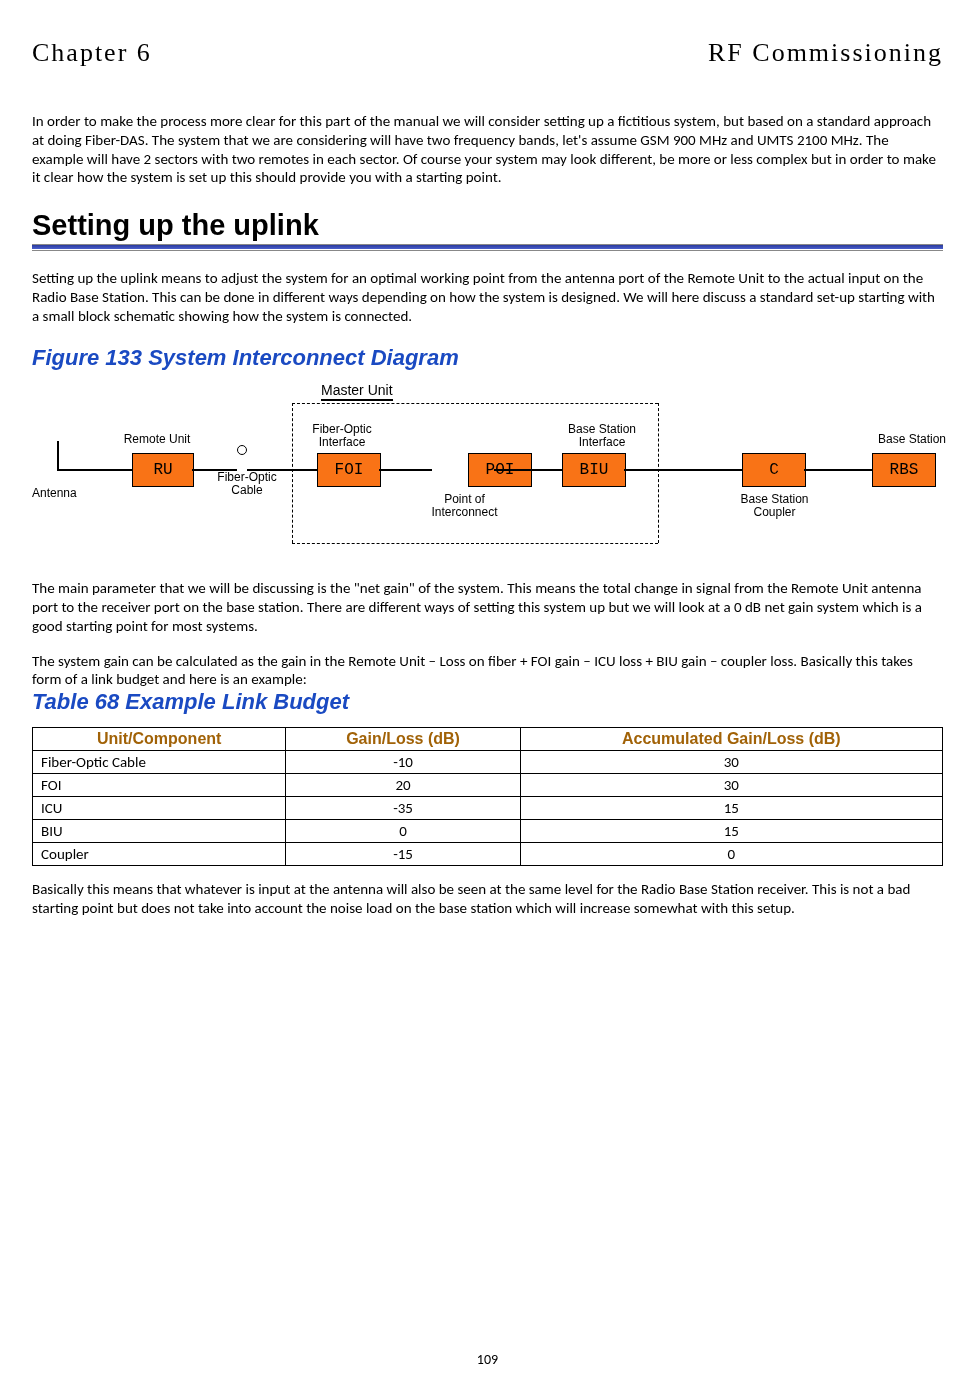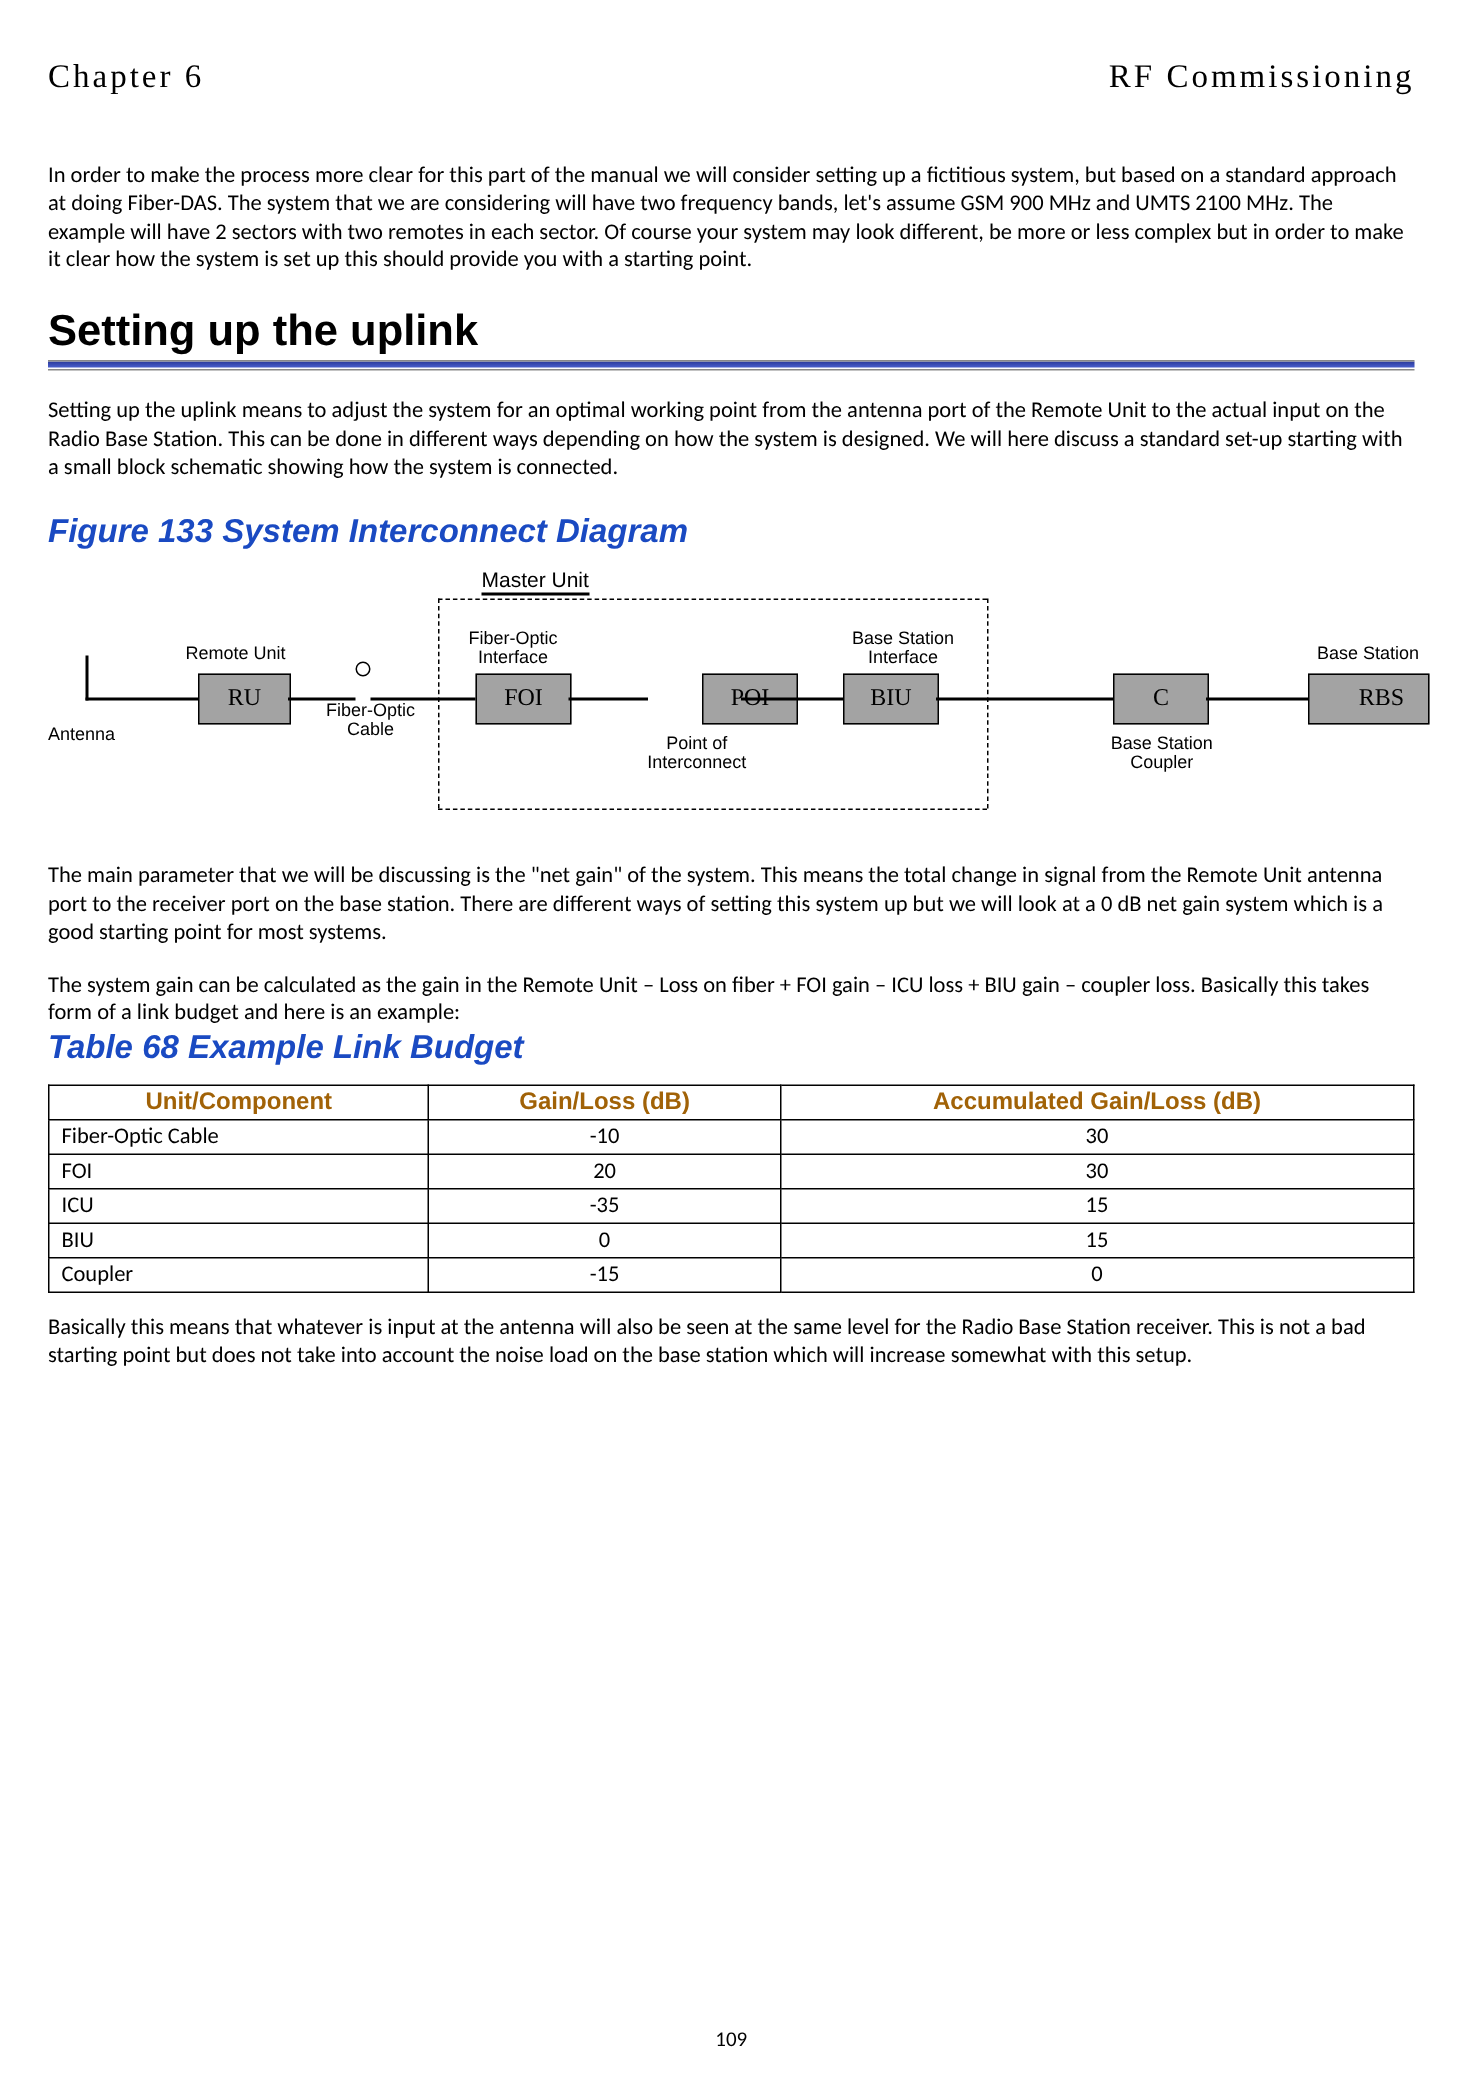--- a/index.html
+++ b/index.html
@@ -10,21 +10,21 @@
     color: #000;
     background: #fff;
     width: 975px;
     box-sizing: border-box;
   }
   .header-row {
     display: flex;
     justify-content: space-between;
     font-family: "Copperplate", "Copperplate Gothic Light", serif;
     letter-spacing: 2px;
-    font-size: 22px;
+    font-size: 26px;
     margin-bottom: 44px;
     gap: 34px;
   }
   .body-text {
     font-size: 15px;
     line-height: 1.25;
     margin-bottom: 16px;
   }
   .section-heading {
     font-family: Arial, Helvetica, sans-serif;
@@ -55,23 +55,23 @@
     margin: 20px 0 12px 0;
   }
   .diagram {
     position: relative;
     height: 180px;
     margin: 10px 0 16px 0;
   }
   .diag-box {
     position: absolute;
     border: 1.5px solid #000;
-    background: #a3a3a3;
-    text-align: center;
-    font-family: Liberation Serif, serif;
+    background: #f97316;
+    text-align: center;
+    font-family: Liberation Mono, monospace;
     font-size: 16px;
     display: flex;
     align-items: center;
     justify-content: center;
     height: 32px;
   }
   .diag-label {
     position: absolute;
     font-family: Arial, sans-serif;
     font-size: 12px;
@@ -178,21 +178,21 @@
 Interface</div>
   <div class="diag-label" style="left:530px; top:40px; width:80px; white-space:pre-line;">Base Station
 Interface</div>
   <div class="diag-label" style="left:840px; top:50px; width:80px;">Base Station</div>
 
   <div class="diag-box" style="left:100px; top:70px; width:60px;">RU</div>
   <div class="diag-box" style="left:285px; top:70px; width:62px;">FOI</div>
   <div class="diag-box" style="left:400px; top:70px; width:62px;margin-left:36px;">POI</div>
   <div class="diag-box" style="left:530px; top:70px; width:62px;">BIU</div>
   <div class="diag-box" style="left:710px; top:70px; width:62px;">C</div>
-  <div class="diag-box" style="left:840px; top:70px; width:62px;padding-left:17px;">RBS</div>
+  <div class="diag-box" style="left:840px; top:70px; width:62px;">RBS</div>
 
   <div class="diag-line-v" style="left:25px; top:58px; height:30px;"></div>
 
   <div class="diag-line-h" style="left:25px; top:86px; width:75px;"></div>
 
   <div class="diag-line-h" style="left:160px; top:86px; width:45px;"></div>
   <div class="diag-circle" style="left:205px; top:62px;"></div>
 
   <div class="diag-line-h" style="left:215px; top:86px; width:70px;"></div>
 

